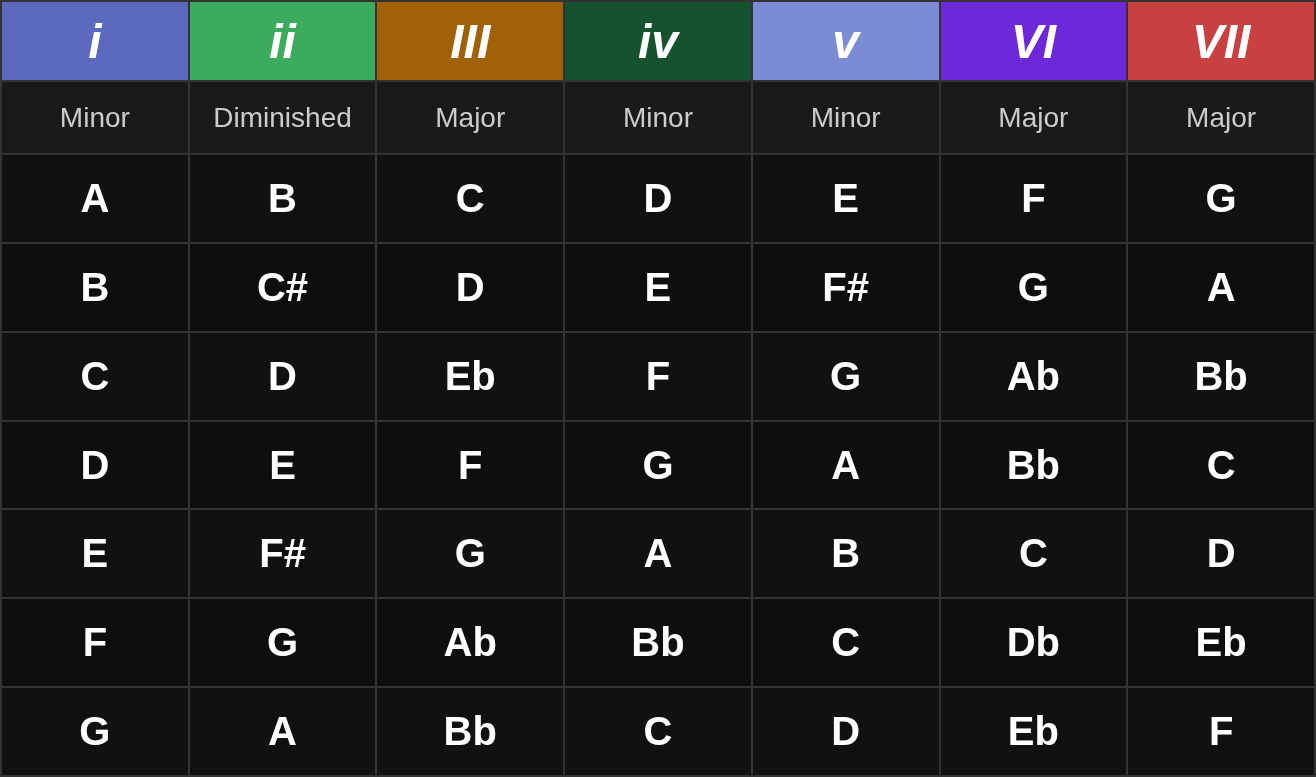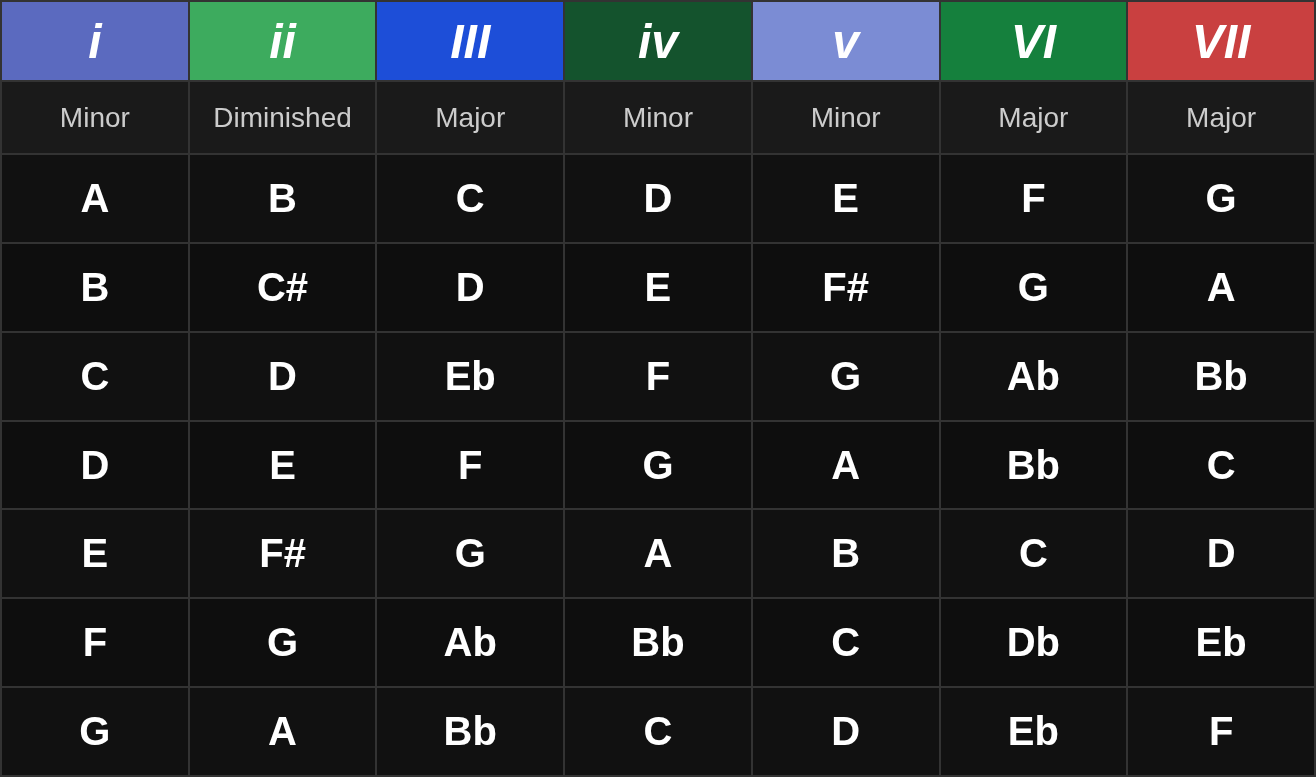--- a/index.html
+++ b/index.html
@@ -41,24 +41,24 @@
     thead tr th {
       height: 80px;
       font-size: 48px;
       font-style: italic;
       font-weight: bold;
       color: white;
     }
 
     .header-i   { background-color: #5b6abf; }
     .header-ii  { background-color: #3dab5e; text-align: center; }
-    .header-iii { background-color: #1d4ed8; }
+    .header-iii { background-color: #a16207; }
     .header-iv  { background-color: #14532d; }
     .header-v   { background-color: #7b8cd4; }
-    .header-vi  { background-color: #15803d; }
+    .header-vi  { background-color: #6d28d9; }
     .header-vii { background-color: #c94040; }
 
     .quality-row td {
       background-color: #1a1a1a;
       font-size: 28px;
       font-weight: normal;
       height: 70px;
       color: #cccccc;
     }
 

